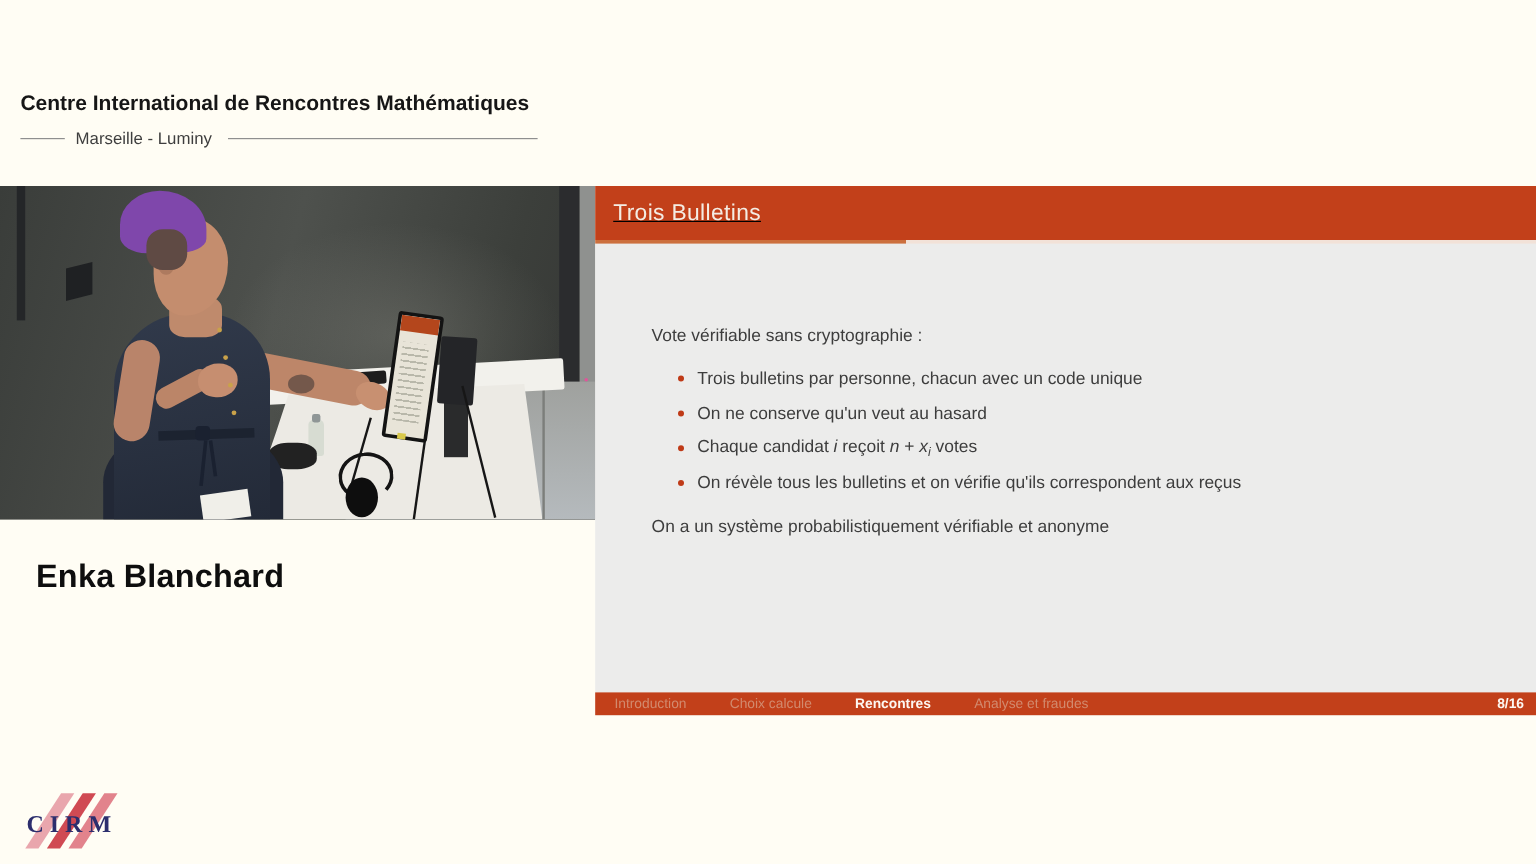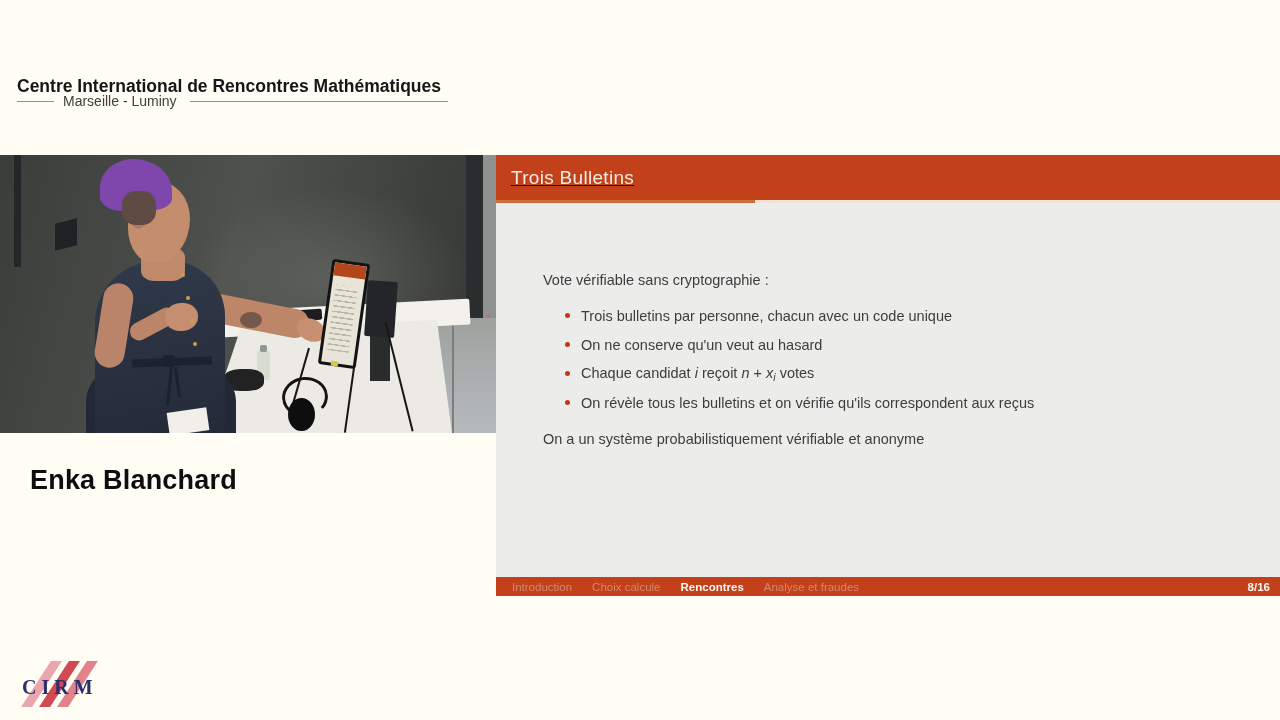--- a/index.html
+++ b/index.html
@@ -4,21 +4,21 @@
 <style>
   html,body{margin:0;padding:0;}
   .page{
     position:relative;width:1280px;height:720px;overflow:hidden;
     background:#fffdf4;font-family:"Liberation Sans",sans-serif;
   }
   .abs{position:absolute;}
 
   
   .hdr-title{left:17px;top:76px;font-size:17.5px;font-weight:bold;color:#161616;}
-  .hdr-subrow{left:17px;top:93px;display:flex;align-items:center;color:#3e3e3e;font-size:14px;}
+  .hdr-subrow{left:17px;top:107px;display:flex;align-items:center;color:#3e3e3e;font-size:14px;}
   .hdr-line{height:1px;background:#8f8f8f;display:inline-block;}
   .hdr-line.l{width:37px;margin-right:9px;}
   .hdr-line.r{width:258px;margin-left:13px;}
 
   
   .speaker-name{left:30px;top:465px;font-size:27px;font-weight:bold;color:#0e0e0e;letter-spacing:.2px;}
 
   
   .video{left:0;top:155px;width:496px;height:278px;overflow:hidden;
     background:linear-gradient(105deg,#3a3d3a 0%,#4e514d 45%,#3c3f3b 78%,#343634 100%);}
@@ -203,21 +203,21 @@
           </li>
           <li>
             <span class="dot"></span>
             <span><span>On révèle tous les bulletins et on vérifie qu'ils correspondent aux reçus</span></span>
           </li>
         </ul>
       <p class="outro">On a un système probabilistiquement vérifiable et anonyme</p>
     </div>
 
     <div class="slide-footer">
-      <span style="display:flex;gap:20px;">
+      <span style="display:flex;gap:36px;">
           <span class="navitem">Introduction</span>
           <span class="navitem">Choix calcule</span>
           <span class="navitem active">Rencontres</span>
           <span class="navitem">Analyse et fraudes</span>
         </span>
       <span class="page-num">8/16</span>
     </div>
   </div>
 
   <div class="abs logo">

